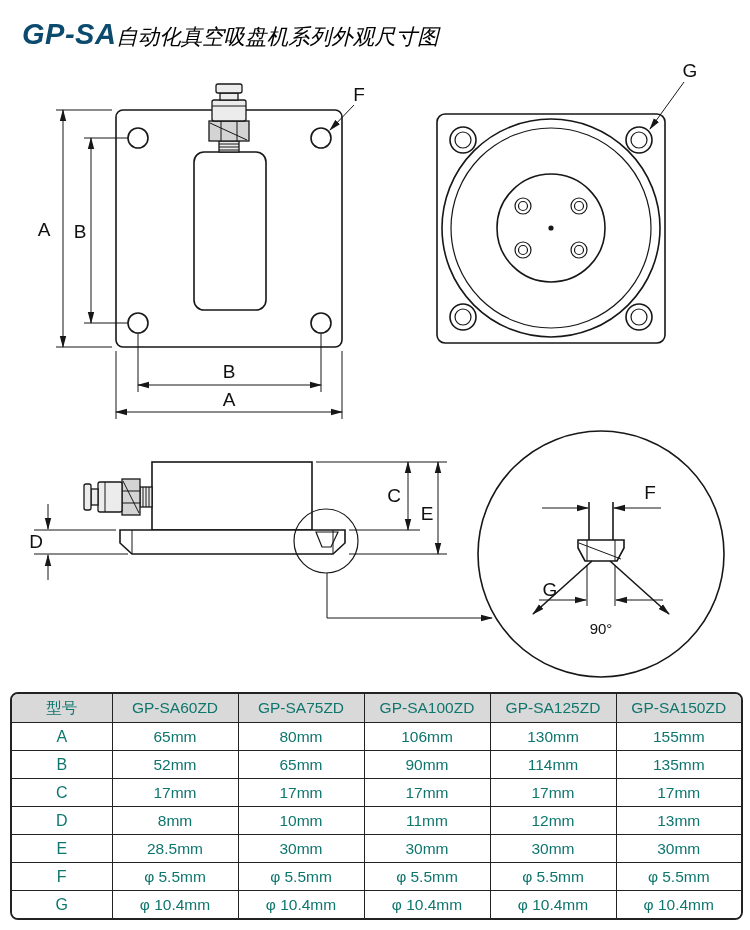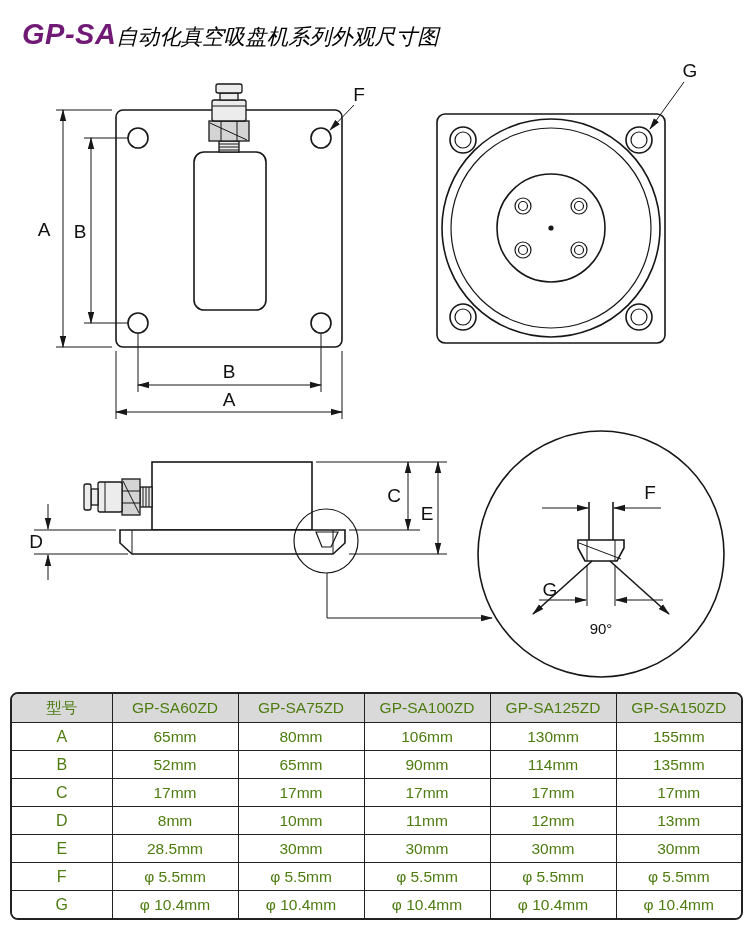--- a/index.html
+++ b/index.html
@@ -1,21 +1,21 @@
 <!DOCTYPE html>
 <html><head>
 <meta charset="utf-8">
 <style>
   html,body { margin:0; padding:0; background:#ffffff; }
   .page {
     position:relative; width:750px; height:930px; background:#ffffff;
     font-family:"Liberation Sans", sans-serif; overflow:hidden;
   }
   .title { position:absolute; left:22px; top:6px; display:flex; align-items:baseline; white-space:nowrap; }
-  .brand  { font-style:italic; font-weight:700; font-size:29px; color:#701a75; letter-spacing:.5px; }
+  .brand  { font-style:italic; font-weight:700; font-size:29px; color:#0c4a6e; letter-spacing:.5px; }
   .suffix { font-style:italic; font-weight:400; font-size:21.5px; color:#000;margin-top:16px; }
 
   svg.drawing { position:absolute; left:0; top:0; }
 
   
   .s16  { stroke:#171717; stroke-width:1.6; fill:none; }
   .s16f { stroke:#171717; stroke-width:1.6; fill:#ffffff; }
   .s12  { stroke:#171717; stroke-width:1.2; fill:none; }
   .s10  { stroke:#171717; stroke-width:1; fill:none; }
   .dimline { stroke:#171717; stroke-width:1; fill:none; }
@@ -23,21 +23,21 @@
   .metald { fill:#d4d4d4; stroke:#171717; stroke-width:1.3; }
   .lbl { font-family:"Liberation Sans",sans-serif; font-size:19px; fill:#101010; }
   .lblsm { font-family:"Liberation Sans",sans-serif; font-size:15px; fill:#101010; }
 
   
   .spec-wrap {
     position:absolute; left:10px; top:692px; width:729px;
     border:2px solid #222; border-radius:8px; overflow:hidden; background:#fff;
   }
   table.spec { width:100%; border-collapse:collapse; table-layout:fixed;
-    font-family:"Liberation Sans",sans-serif; font-size:15.5px; color:#4d7c0f;padding-left:32px; }
+    font-family:"Liberation Sans",sans-serif; font-size:15.5px; color:#0f766e;padding-left:32px; }
   .spec th, .spec td { border:1.4px solid #222; text-align:center; vertical-align:middle; padding:0; }
   .spec th { height:28px; background:#d9d9d9; font-weight:400; }
   .spec td { height:27px; background:#fff; }
   .spec td.rowlbl { font-size:16px; }
   .spec tr > *:first-child { border-left:none; }
   .spec tr > *:last-child  { border-right:none; }
   .spec thead tr > * { border-top:none; }
   .spec tbody tr:last-child > * { border-bottom:none; }
 </style>
 </head>

